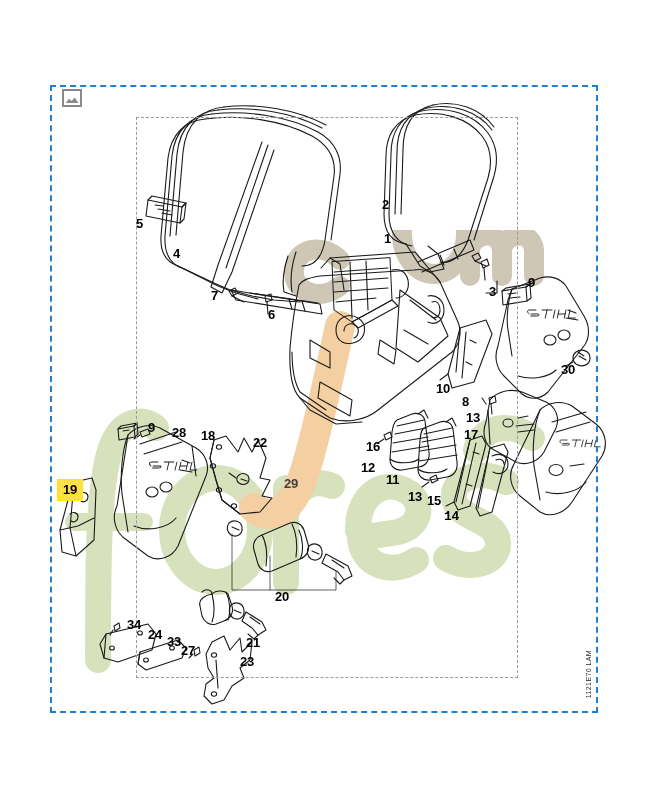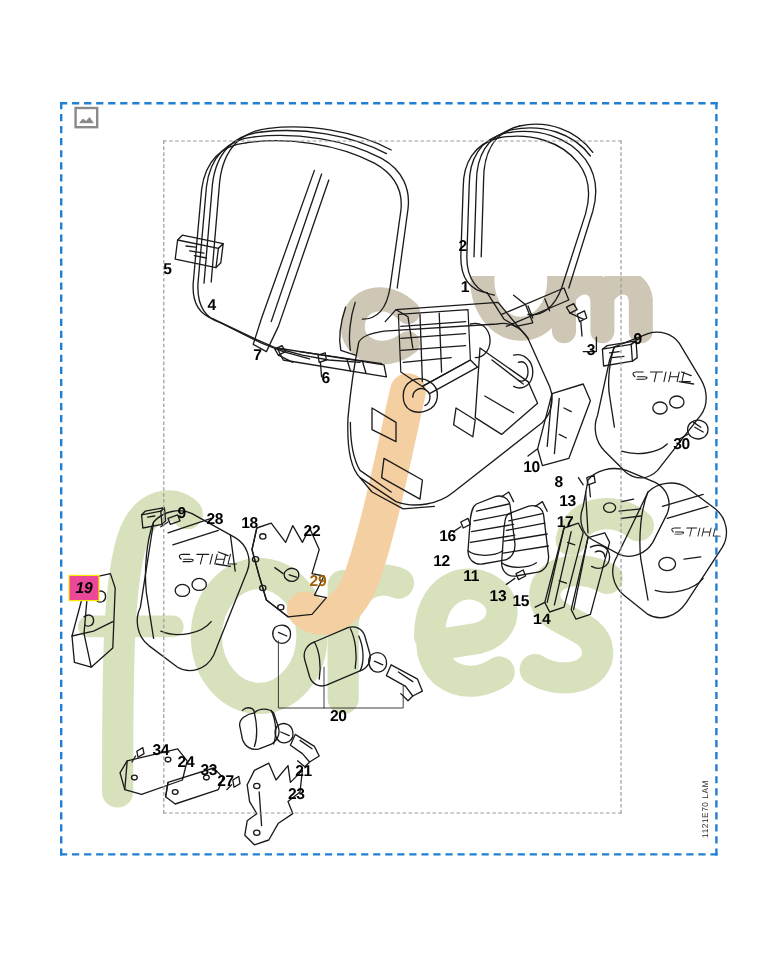--- a/index.html
+++ b/index.html
@@ -43,25 +43,24 @@
     pointer-events:none;
   }
 
   
   .callout{
     position:absolute;font-family:"Liberation Sans", sans-serif;
     font-weight:bold;font-size:13px;color:#000;line-height:1;
     letter-spacing:-0.3px;white-space:nowrap;
   }
   .callout.hl{
-    background:#ec4899;padding:3px 5px 4px 5px;color:#000;
+    background:#fde047;padding:3px 5px 4px 5px;color:#000;
     box-shadow:0 0 0 1px #ffe800;
-    font-style:italic;
-  }
-  .callout.orange{color:#a16207;}
+  }
+  .callout.orange{color:#404040;margin-left:26px;}
 
   
   #part-id{
     position:absolute;left:585px;top:650px;
     font-family:"Liberation Sans", sans-serif;font-size:7px;color:#2c2c2c;
     writing-mode:vertical-rl;transform:rotate(180deg);
     letter-spacing:0.4px;white-space:nowrap;
   }
 </style>
 </head>

